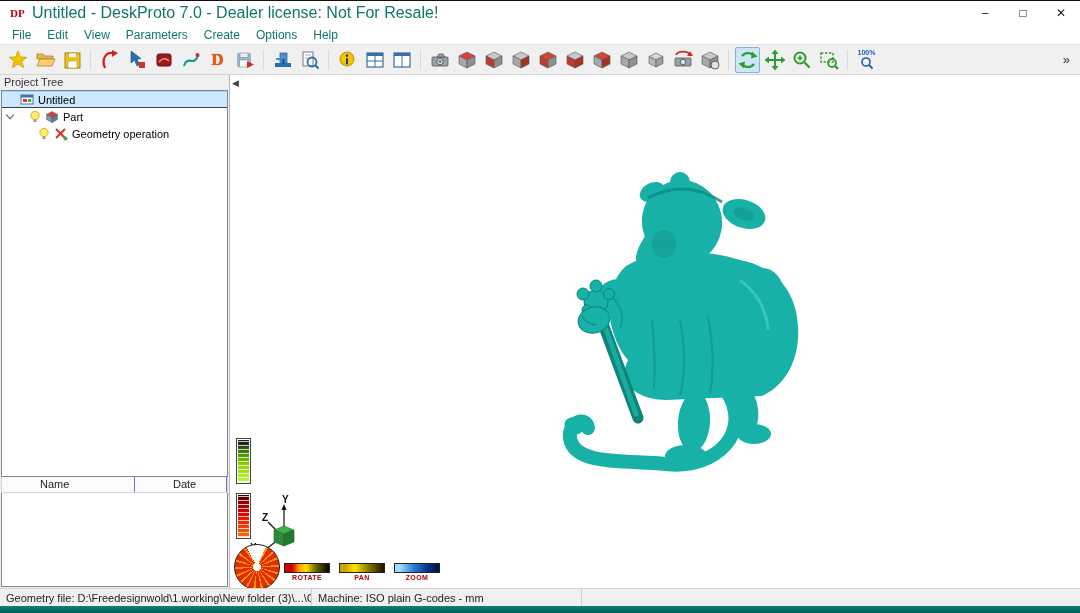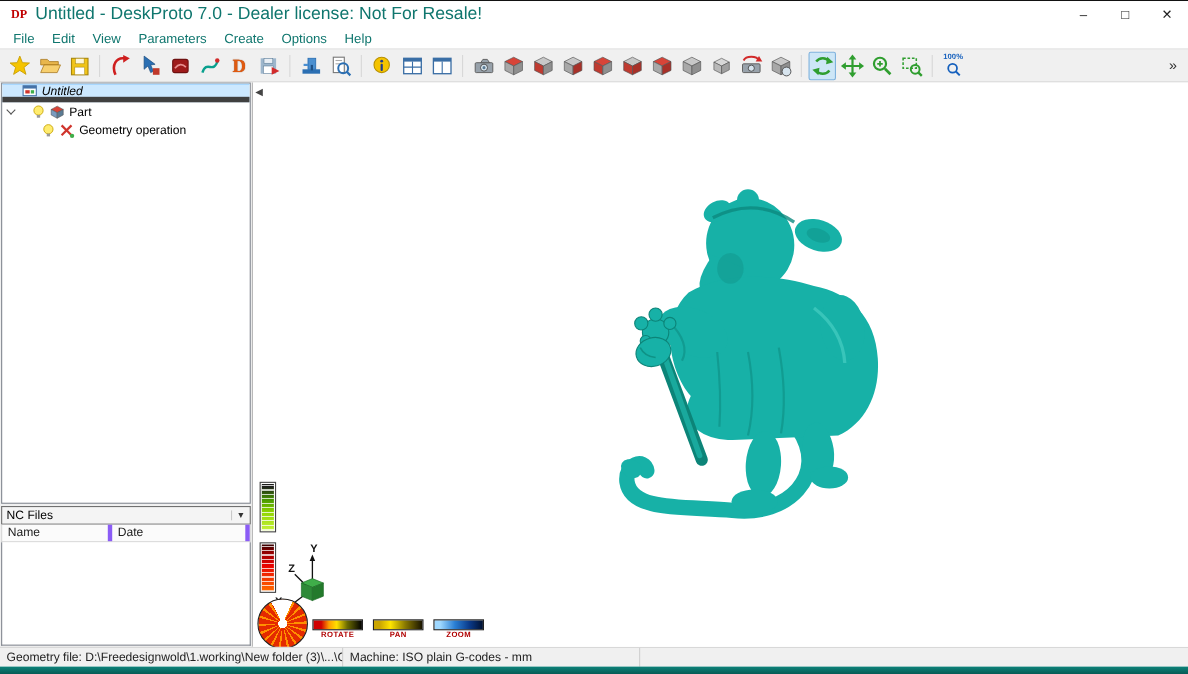--- a/index.html
+++ b/index.html
@@ -37,28 +37,28 @@
 
   
   .main { flex:1 1 auto; display:flex; min-height:0; }
 
   
   .left-panel { width:230px; flex:0 0 auto; background:#f0f0f0; border-right:1px solid #b9b9b9;
                 display:flex; flex-direction:column; }
   .panel-title { height:15px; font-size:11px; color:#333; padding:1px 4px; }
   .tree-box { flex:1 1 auto; background:#fff; border:1px solid #828790; margin:0 1px; overflow:hidden; }
   .tree-row { height:17px; display:flex; align-items:center; font-size:11px; color:#000; gap:4px; }
-  .tree-row.selected { background:#cce8ff; border-top:1px solid #99d1ff; border-bottom:5px solid #404040;font-style:italic; }
+  .tree-row.selected { background:#cce8ff; border-top:1px solid #99d1ff; border-bottom:1px solid #404040; }
   .chev { width:6px; height:6px; border-right:1.5px solid #555; border-bottom:1.5px solid #555;
           transform:rotate(45deg); margin-left:5px; margin-top:-3px; }
   .nc-combo { height:17px; margin:2px 1px 0 1px; border:1px solid #707070; background:#f4f4f4;
               display:flex; align-items:center; font-size:11px; padding-left:4px; }
   .nc-combo .arrow { margin-left:auto; font-size:8px; color:#333; padding:0 4px; border-left:1px solid #c8c8c8; }
   .nc-cols { height:16px; margin:0 1px; display:flex; background:#fbfbfb; border:1px solid #d5d5d5; border-top:none; }
-  .nc-col { font-size:11px; color:#222; padding:1px 5px; border-right:4px solid #8b5cf6; }
+  .nc-col { font-size:11px; color:#222; padding:1px 5px; border-right:1px solid #8b5cf6;margin-left:33px; }
   .nc-col.name { width:100px; } .nc-col.date { flex:1; }
   .nc-list { height:94px; margin:0 1px 1px 1px; background:#fff; border:1px solid #828790; border-top:none; }
 
   
   .viewport { flex:1 1 auto; position:relative; background:#fff; overflow:hidden; }
   .collapse-btn { position:absolute; left:2px; top:3px; font-size:9px; color:#444; }
   .gauge { position:absolute; width:15px; height:46px; border:1px solid #444; background:#fff; padding:1px; }
   .gauge .fill { width:100%; height:100%; }
   #gauge-feed { left:6px; top:363px; }
   #gauge-feed .fill { background:
@@ -348,20 +348,21 @@
           </svg>
         </div>
       </div>
 
     <div class="overflow-btn">»</div>
   </div>
 
   <div class="main">
 
     <div class="left-panel">
+      <div class="panel-title">Project Tree</div>
       <div class="tree-box">
         <div class="tree-row selected" style="padding-left:18px;">
           <svg width="14" height="14" viewBox="0 0 14 14">
               <rect x="1" y="2" width="12" height="9" fill="#fff" stroke="#4472a8"></rect>
               <rect x="1" y="2" width="12" height="2.5" fill="#4472a8"></rect>
               <rect x="3" y="6" width="4" height="3" fill="#d0342c"></rect>
               <rect x="8" y="6" width="3" height="3" fill="#3fae49"></rect>
             </svg>
           <span>Untitled</span>
         </div>
@@ -383,24 +384,20 @@
               <circle cx="6" cy="5.5" r="4.2" fill="#ffec6e" stroke="#c8a400" stroke-width="0.8"></circle>
               <rect x="4.5" y="9.5" width="3" height="2.5" fill="#9a9a9a"></rect>
             </svg>
           <svg width="14" height="14" viewBox="0 0 14 14">
               <line x1="2" y1="2" x2="11" y2="11" stroke="#d0342c" stroke-width="2"></line>
               <line x1="11" y1="2" x2="2" y2="11" stroke="#d0342c" stroke-width="2"></line>
               <circle cx="11.5" cy="11.5" r="2" fill="#3fae49"></circle>
             </svg>
           <span>Geometry operation</span>
         </div>
-      </div>
-      <div class="nc-combo">
-        <span>NC Files</span>
-        <span class="arrow">▼</span>
       </div>
       <div class="nc-cols">
         <div class="nc-col name">Name</div>
         <div class="nc-col date">Date</div>
       </div>
       <div class="nc-list"></div>
     </div>
 
     <div class="viewport">
       <div class="collapse-btn">◀</div>

